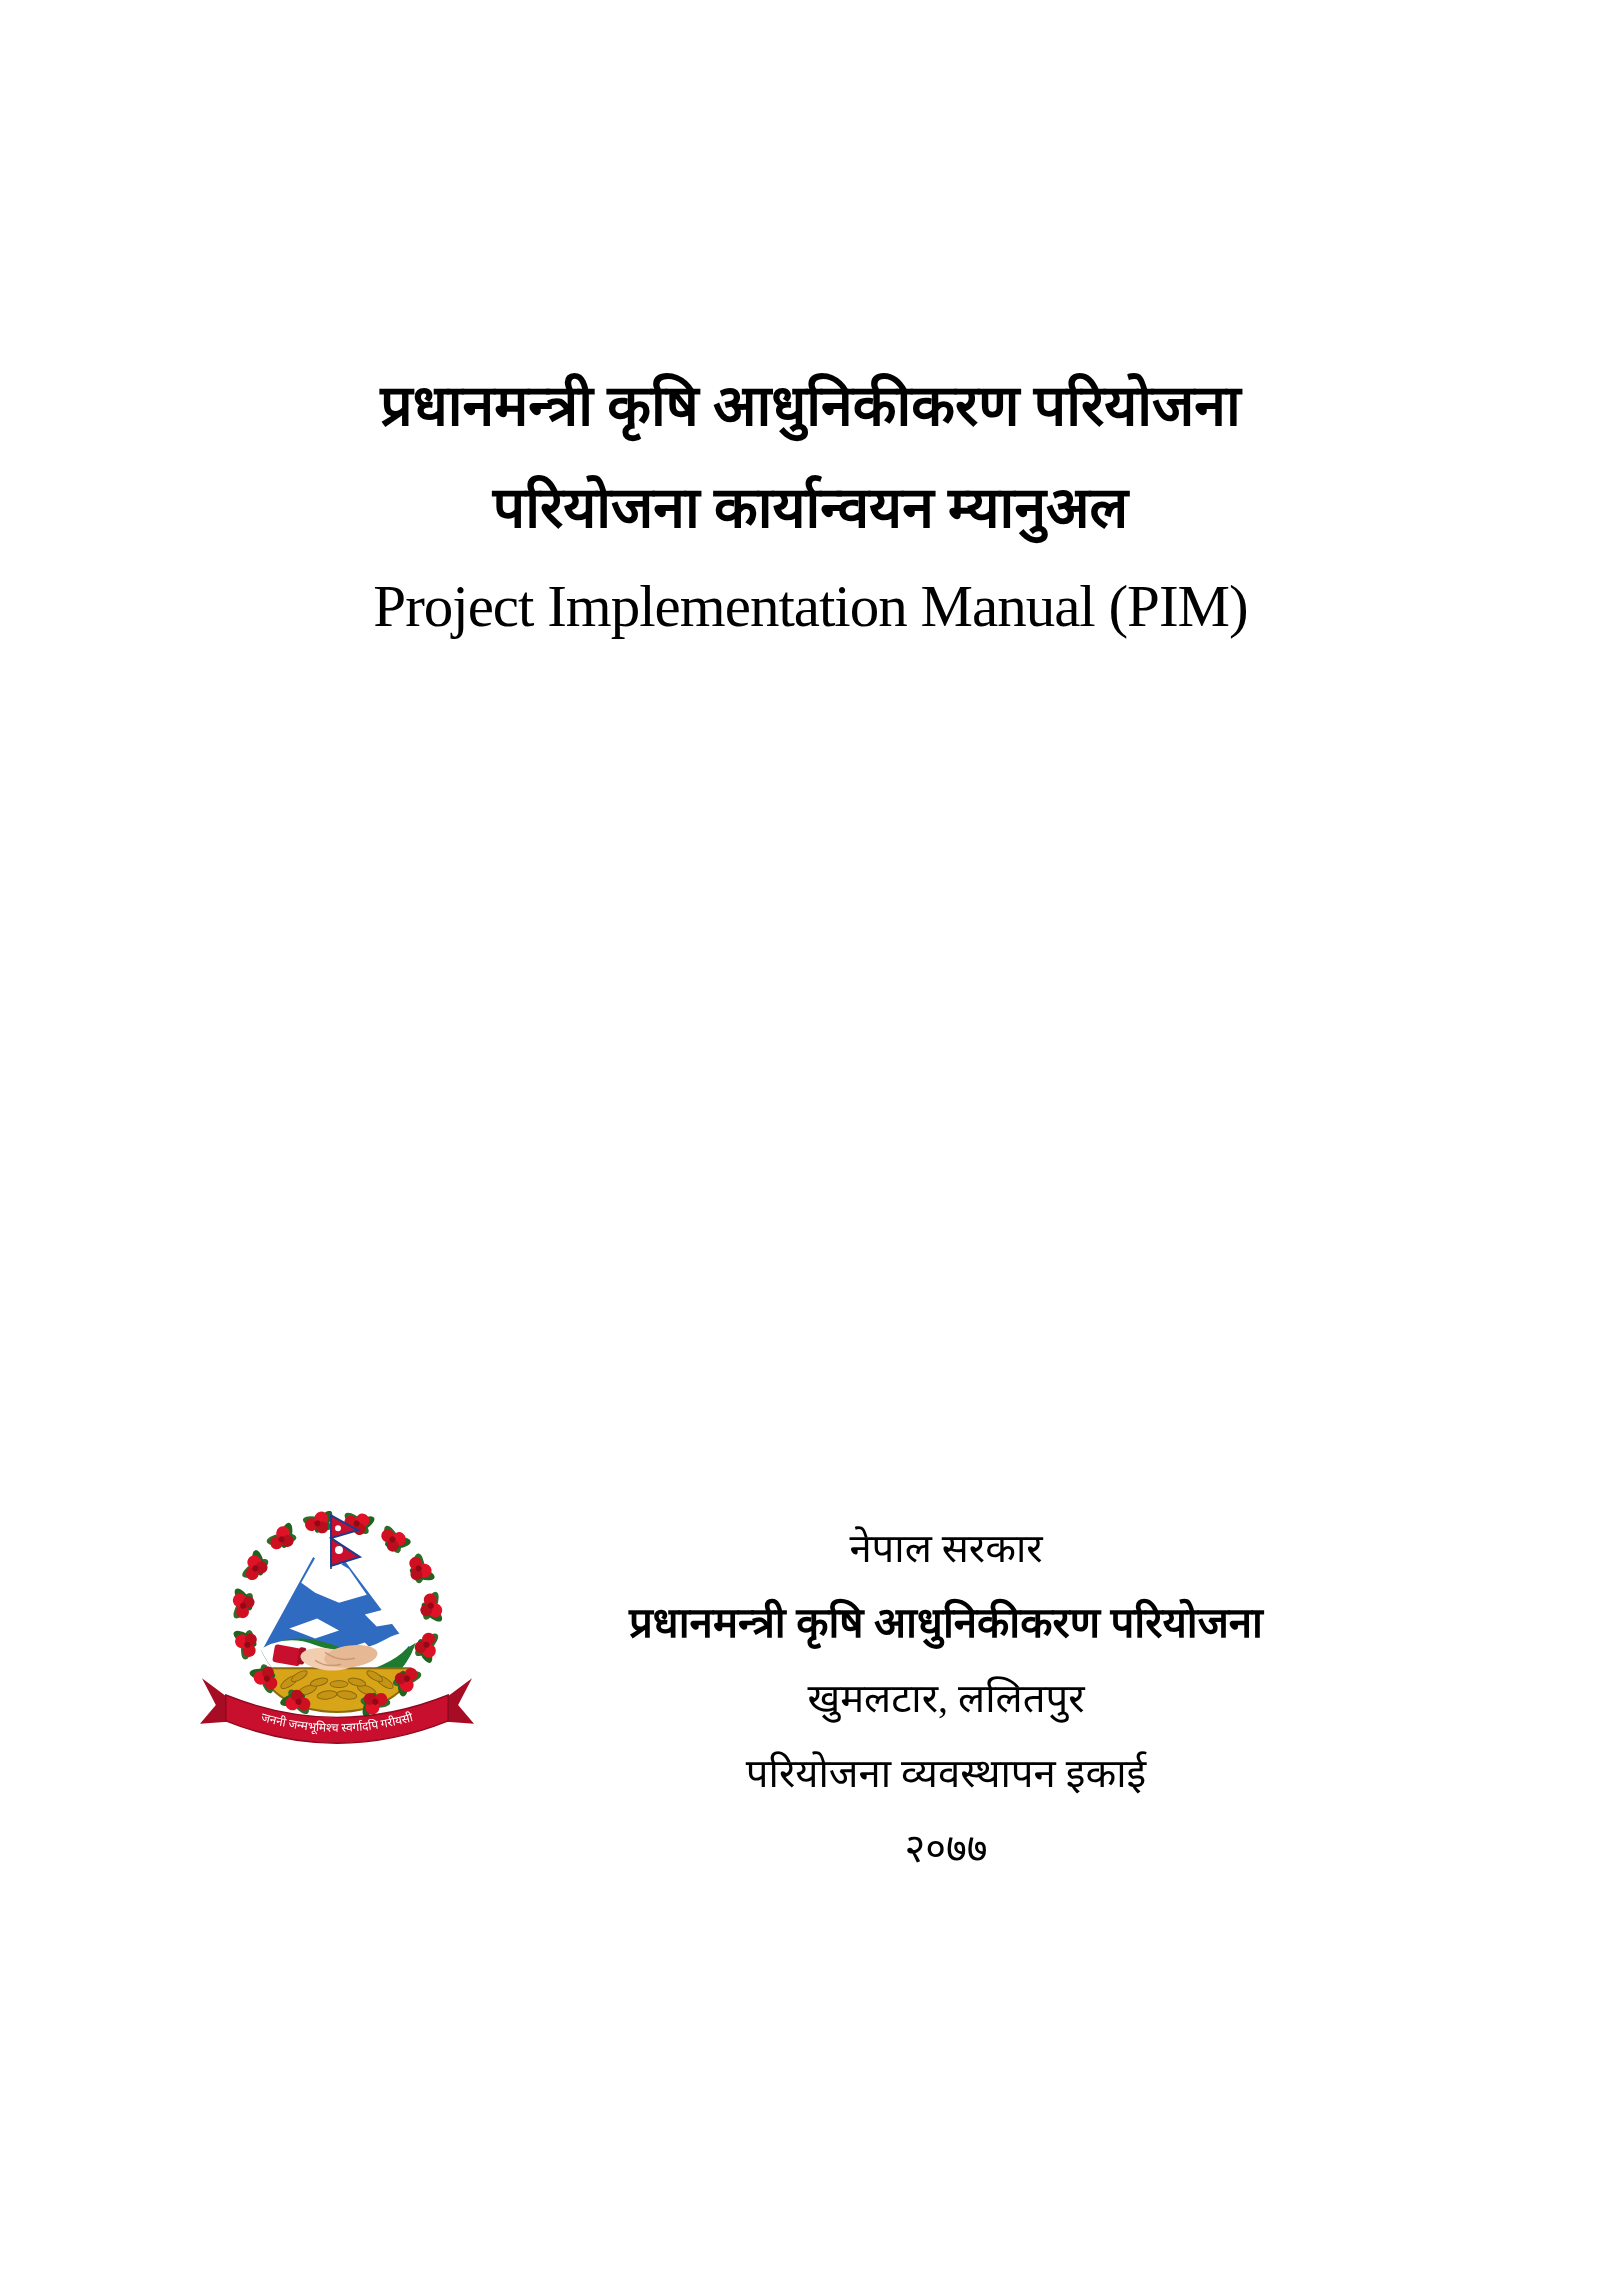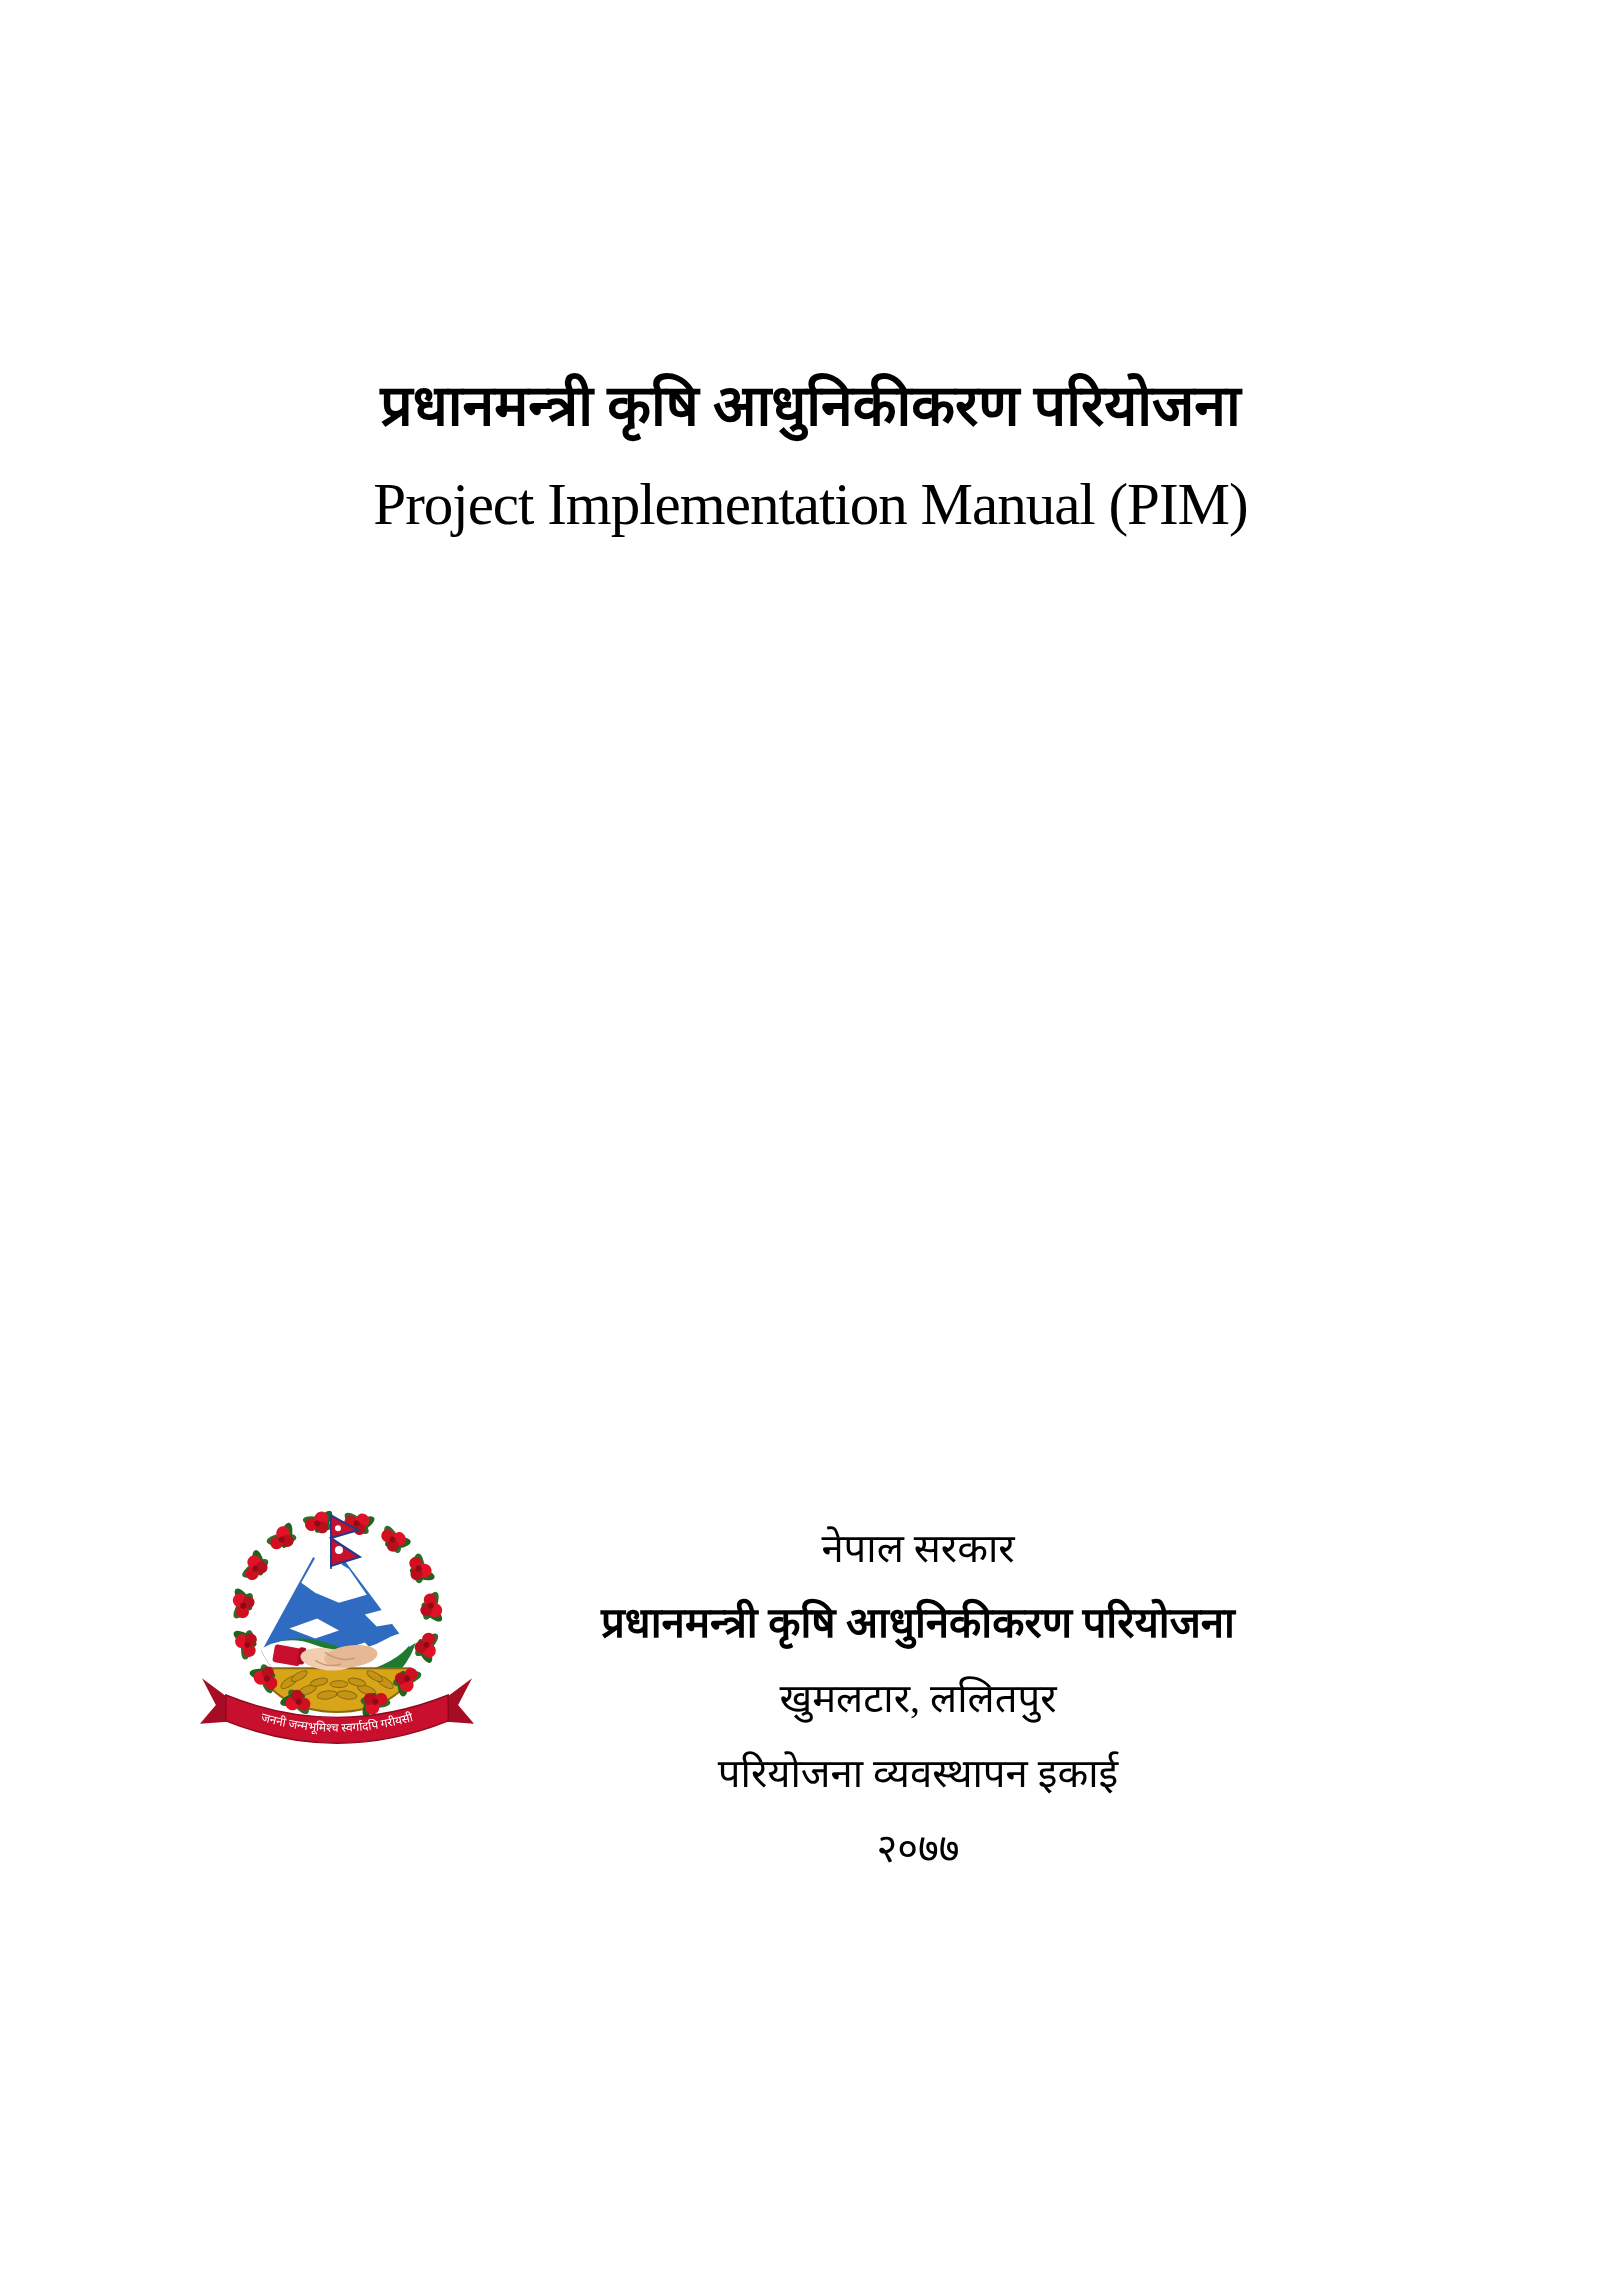--- a/index.html
+++ b/index.html
@@ -36,21 +36,21 @@
     line-height: 94px;
     letter-spacing: -1px;
     color: #000;
     white-space: nowrap;
   }
 
   
   .pub-block {
     position: absolute;
     top: 1511px;
-    left: 580px;
+    left: 608px;
     width: 676px;
     text-align: center;
   }
   .pub-line {
     font-family: "Liberation Serif", serif;
     font-size: 40px;
     line-height: 75px;
     color: #000;
     white-space: nowrap;
   }
@@ -71,20 +71,21 @@
     fill: #ffffff;
   }
 </style>
 </head>
 <body>
 
 <div class="page">
 
   <div class="title-block">
     <div class="title-np">प्रधानमन्त्री कृषि आधुनिकीकरण परियोजना</div>
+    <div class="title-np">परियोजना कार्यान्वयन म्यानुअल</div>
     <div class="title-en">Project Implementation Manual (PIM)</div>
   </div>
 
   <div class="emblem-wrap">
     <svg viewBox="0 0 280 240" width="278" height="239">
       <defs>
         <g id="fl">
           <ellipse rx="15" ry="6" transform="rotate(28)" fill="#2a6e2a"></ellipse>
           <ellipse rx="13" ry="5.5" transform="rotate(-42) translate(5,4)" fill="#20631f"></ellipse>
           <circle cx="-6" cy="0" r="6.5" fill="#cf1020"></circle>

